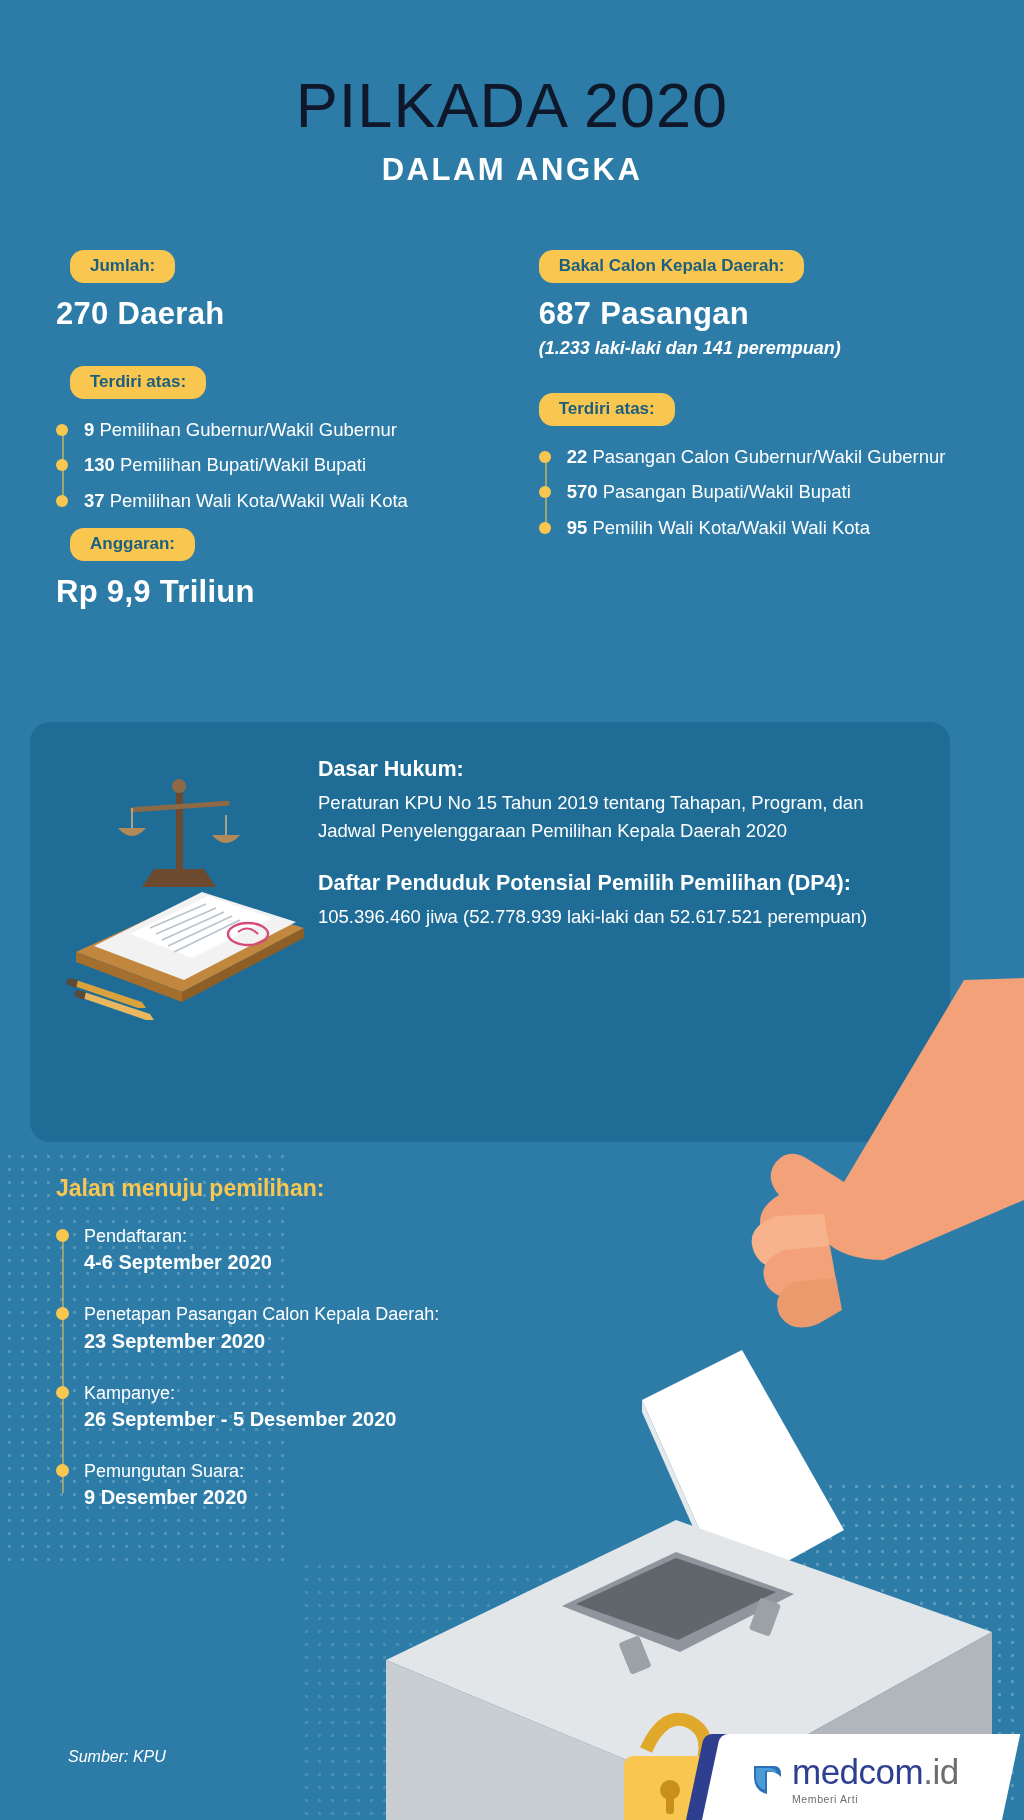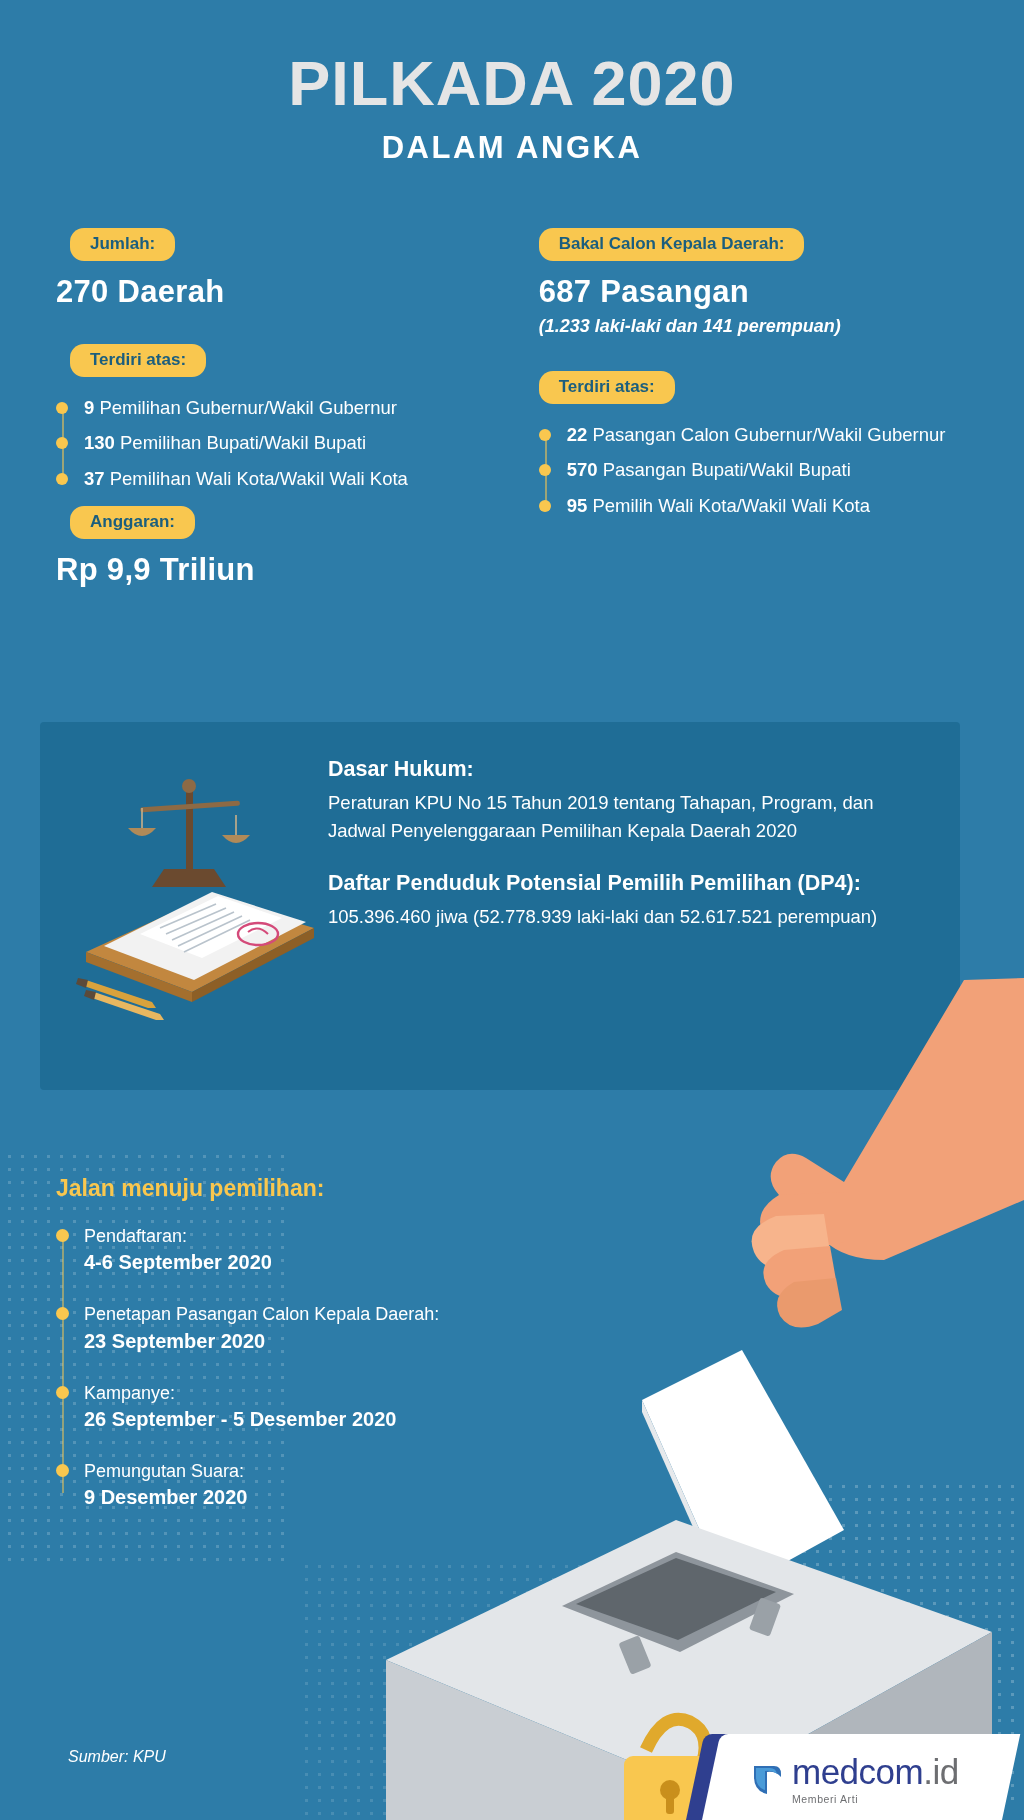--- a/index.html
+++ b/index.html
@@ -24,24 +24,25 @@
   .dots-left  { left: -10px; top: 1150px; width: 300px; height: 420px; }
   .dots-right { right: -10px; top: 1480px; width: 340px; height: 330px;
                 background-image: radial-gradient(circle, rgba(255,255,255,0.22) 1.6px, transparent 1.9px); }
   .dots-mid   { left: 300px; top: 1560px; width: 420px; height: 260px;
                 background-image: radial-gradient(circle, rgba(255,255,255,0.13) 1.5px, transparent 1.8px); }
 
   
   .header { padding-top: 50px; text-align: center; }
   .title {
     font-size: 63px;
-    font-weight: bold;
+    font-weight: normal;
     letter-spacing: 1px;
-    color: #e5e5e5;
+    color: #0f172a;
     line-height: 1.05;
+    margin-top: 22px;
   }
   .subtitle {
     font-size: 31px;
     font-weight: bold;
     letter-spacing: 2.5px;
     color: #ffffff;
     margin-top: 14px;
   }
 
   
@@ -112,26 +113,26 @@
     width: 12px;
     height: 12px;
     border-radius: 50%;
     background: #f9c74f;
   }
   .bitem b { font-weight: bold; }
 
   
   .card {
     position: absolute;
-    left: 40px;
+    left: 30px;
     top: 722px;
     width: 920px;
-    height: 368px;
+    height: 420px;
     background: #1f6d96;
-    border-radius: 4px;
+    border-radius: 20px;
   }
   .card-inner { display: flex; height: 100%; padding: 34px 40px 30px 28px; }
   .card-art { width: 250px; position: relative; flex: none; }
   .card-text { flex: 1; padding-left: 10px; }
 
   .h-strong {
     font-size: 21.5px;
     font-weight: bold;
     line-height: 1.3;
   }

